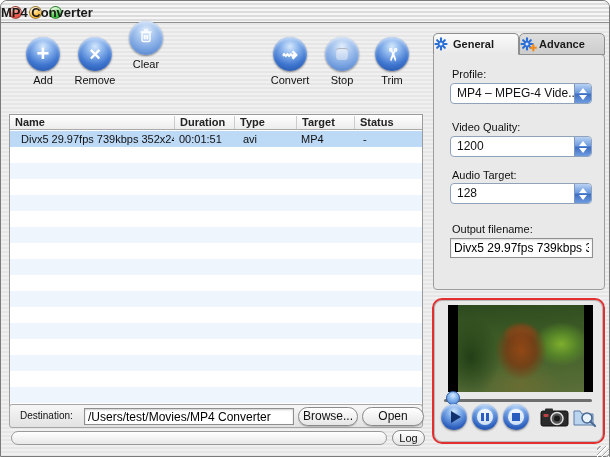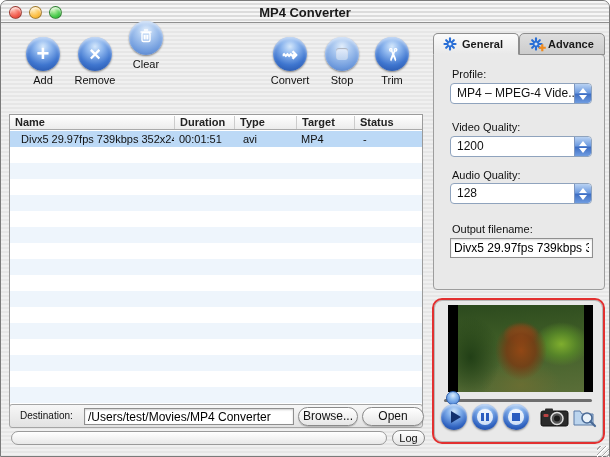--- a/index.html
+++ b/index.html
@@ -11,21 +11,21 @@
     background: repeating-linear-gradient(to bottom, #f0f0f0 0 2px, #e6e6e6 2px 4px);
     border:1px solid #7a7a7a; border-radius:7px 7px 0 0;
   }
 
   
   .titlebar {
     position:absolute; left:0; top:0; width:100%; height:22px;
     background: repeating-linear-gradient(to bottom, #f6f6f6 0 2px, #dcdcdc 2px 4px);
     border-bottom:1px solid #8f8f8f; border-radius:7px 7px 0 0;
   }
-  .title { position:absolute; left:0; right:0; top:4px; text-align:center;
+  .title { position:absolute; left:0; right:0; top:4px; 
     font-size:13px; font-weight:bold; color:#1a1a1a; }
   .lights { position:absolute; left:8px; top:5px; display:flex; gap:7px; }
   .light { width:13px; height:13px; border-radius:50%; border:1px solid rgba(0,0,0,.35);
     box-shadow: inset 0 2px 2px rgba(255,255,255,.7); }
   .light.red    { background: radial-gradient(circle at 35% 30%, #ffb3a6, #f1584a 60%, #c33a2d); }
   .light.yellow { background: radial-gradient(circle at 35% 30%, #ffe9b0, #fcbd40 60%, #d39a23); }
   .light.green  { background: radial-gradient(circle at 35% 30%, #c6f2b2, #46ca4a 60%, #2b9c33); }
 
   
   .tb-btn { position:absolute; width:52px; text-align:center; cursor:default; }
@@ -86,21 +86,21 @@
     border:1px solid #9a9a9a; border-radius:7px;
     background:linear-gradient(#ffffff,#e8e8e8); }
   .log-btn { position:absolute; left:391px; top:429px; width:33px; height:16px;
     border:1px solid #8a8a8a; border-radius:8px; background:linear-gradient(#fff,#e4e4e4);
     font-size:11px; text-align:center; line-height:14px; color:#111; cursor:default; }
 
   
   .tab { position:absolute; top:32px; width:86px; height:22px;
     border:1px solid #8e8e8e; border-radius:5px 5px 0 0;
     font-size:11px; font-weight:bold; color:#1a1a1a;
-    display:flex; align-items:center; gap:5px; padding-left:9px; cursor:default; }
+    display:flex; align-items:center; gap:5px; cursor:default; }
   .tab-general { left:432px; background:linear-gradient(#fbfbfb,#e9e9e9); z-index:3; border-bottom-color:#e9e9e9; }
   .tab-advance { left:518px; background:linear-gradient(#dedede,#cccccc); z-index:2; }
   .gear { width:14px; height:14px; display:block; position:relative; }
   .gear svg { display:block; }
   .gear .accent { position:absolute; right:-3px; bottom:-2px; font-size:9px; color:#f08a1d; font-weight:bold; }
 
   .panel { position:absolute; left:432px; top:53px; width:172px; height:236px;
     background:#e9e9e9; border:1px solid #9d9d9d; border-radius:0 4px 4px 4px; z-index:1; }
   .fld-label { position:absolute; font-size:11px; color:#111; }
   .combo { position:absolute; width:142px; height:21px; background:#fff;
@@ -287,21 +287,21 @@
 
     <span class="fld-label" style="left:18px; top:66px;">Video Quality:</span>
     <div class="combo" style="left:16px; top:81px;">
       <span>1200</span>
       <span class="stepper">
           <span class="tri-up"></span>
           <span class="tri-down"></span>
         </span>
     </div>
 
-    <span class="fld-label" style="left:18px; top:114px;">Audio Quality:</span>
+    <span class="fld-label" style="left:18px; top:114px;">Audio Target:</span>
     <div class="combo" style="left:16px; top:128px;">
       <span>128</span>
       <span class="stepper">
           <span class="tri-up"></span>
           <span class="tri-down"></span>
         </span>
     </div>
 
     <span class="fld-label" style="left:18px; top:168px;">Output filename:</span>
     <input class="txt-input" style="left: 16px; top: 183px; width: 143px; height: 20px;" type="text" value="Divx5 29.97fps 739kbps 35">

